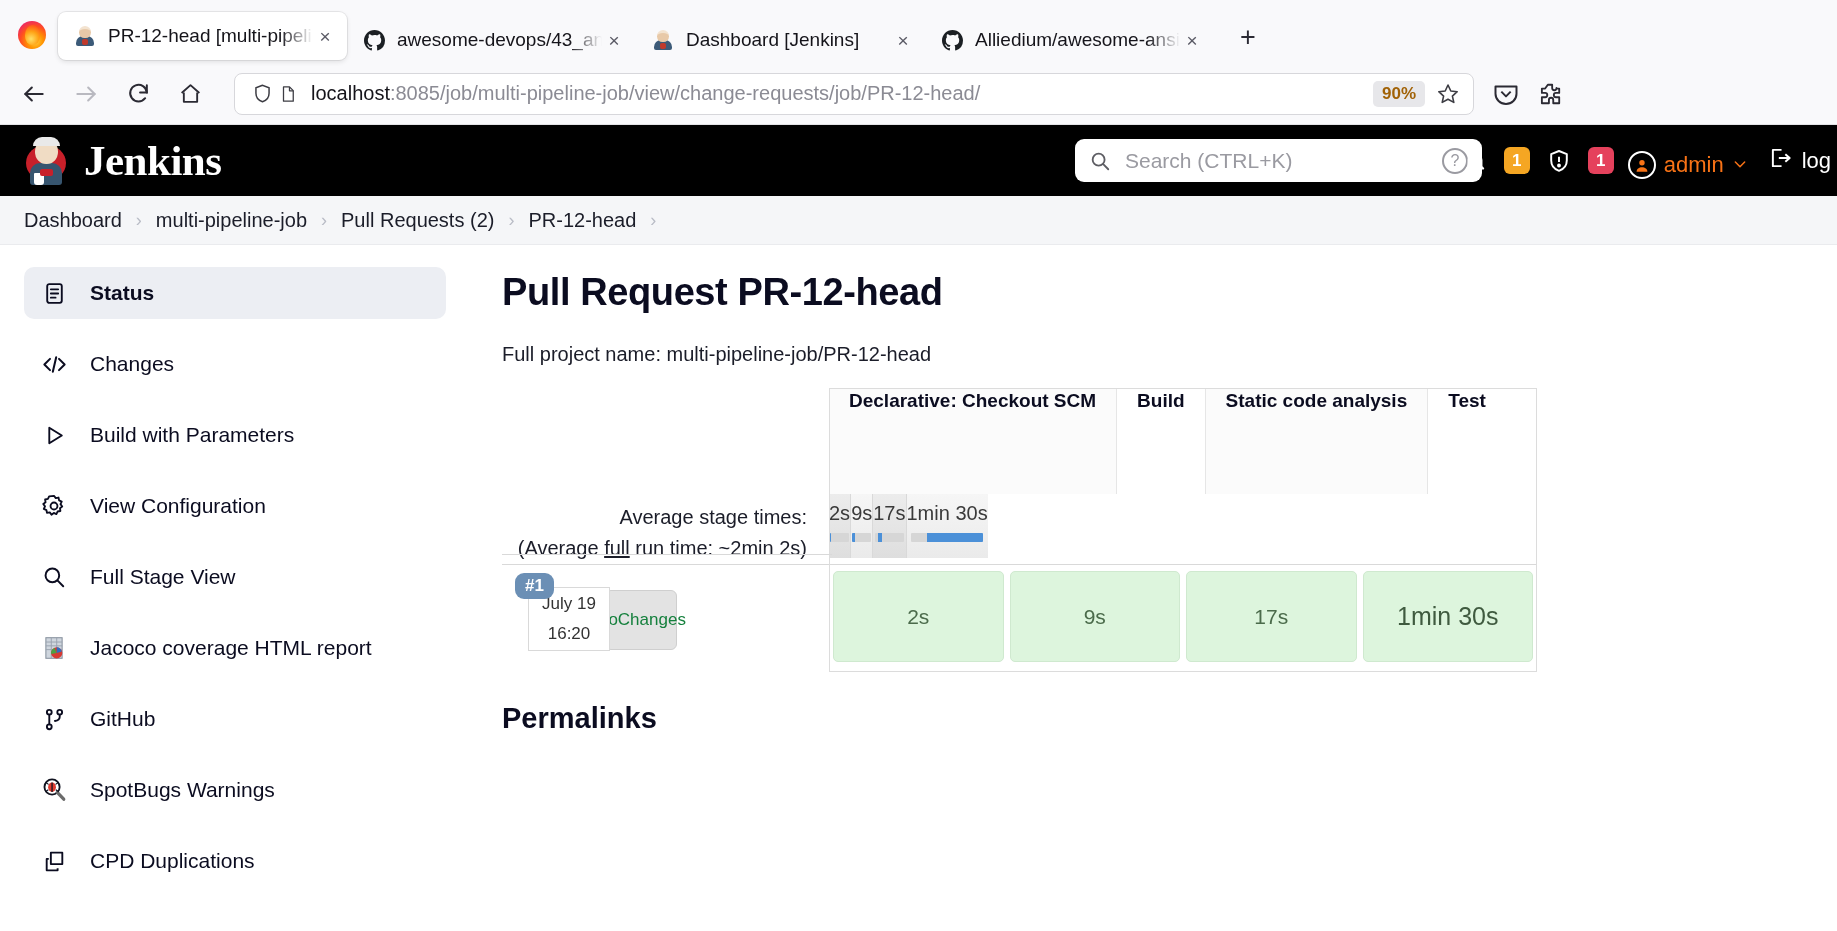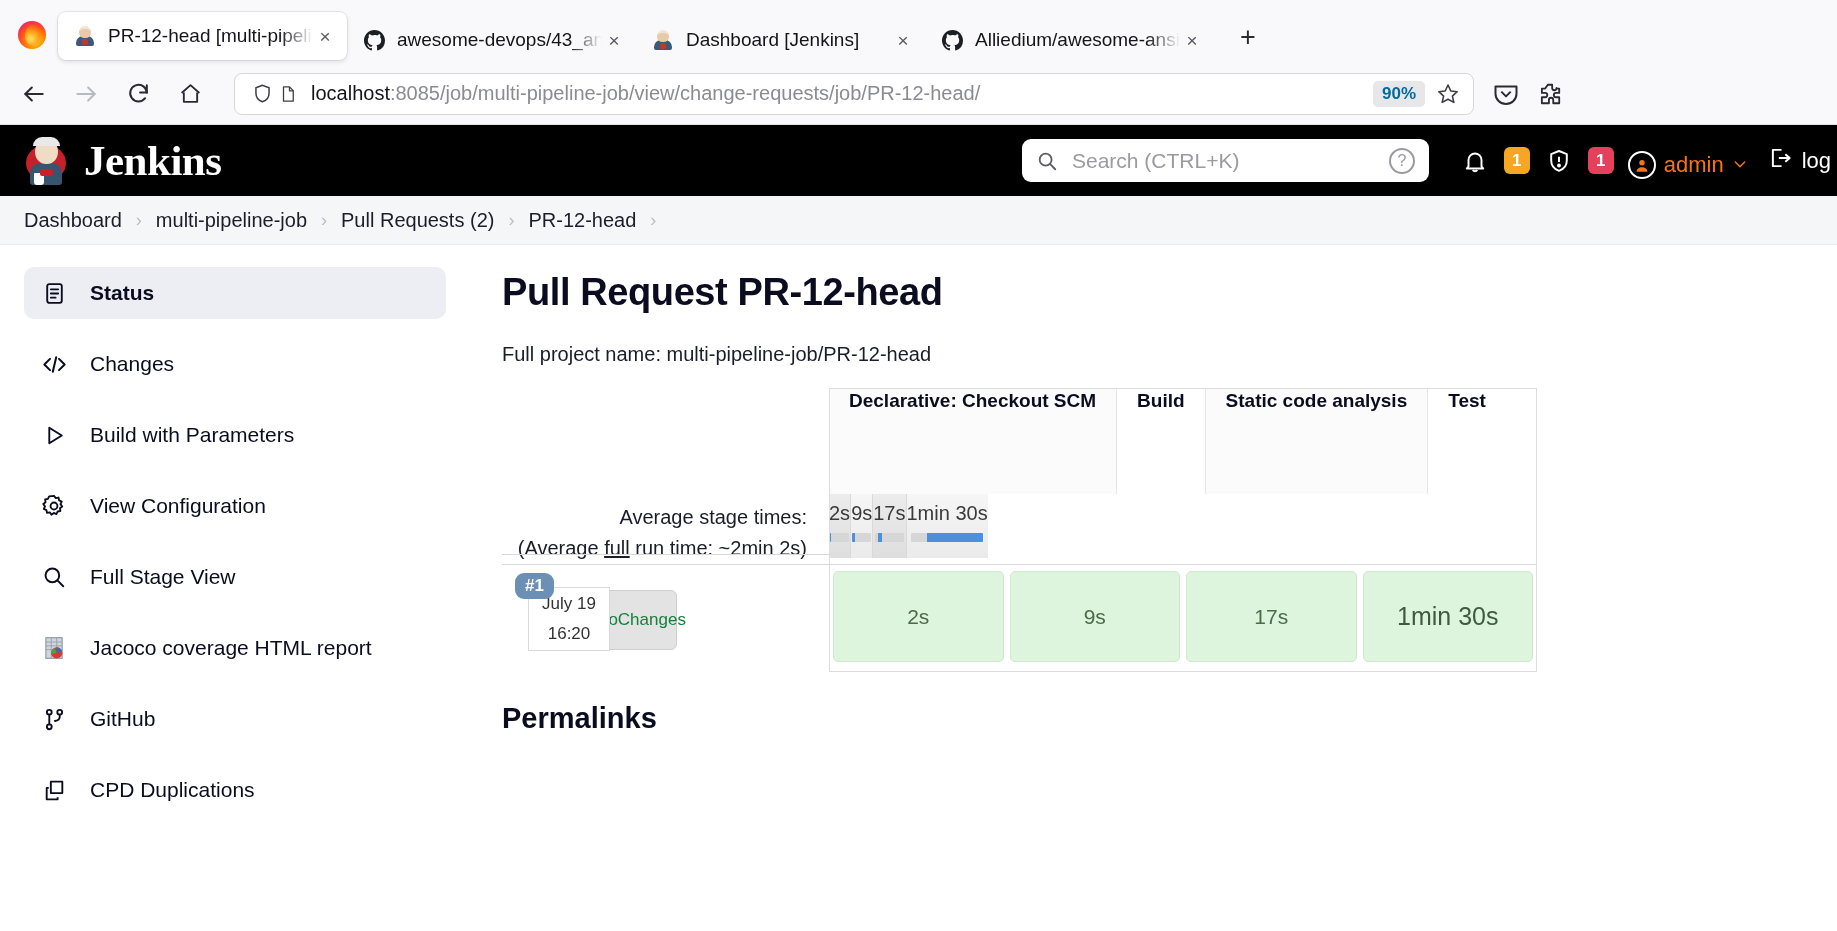--- a/index.html
+++ b/index.html
@@ -131,21 +131,21 @@
   .url-text {
     flex: 1 1 auto;
     font-size: 20px;
     color: #8b8b94;
     white-space: nowrap;
     overflow: hidden;
     margin-left: 10px;
   }
   .url-text b { color: #15141a; font-weight: 400; }
   .zoom-badge {
-    font-size: 17px; color: #0369a1; font-weight: 600;
+    font-size: 17px; color: #a16207; font-weight: 600;
     padding: 3px 9px; border-radius: 5px; background: #e7e7ea;
     margin-right: 8px; flex: 0 0 auto;
   }
   .star-btn { width: 30px; height: 30px; display:flex; align-items:center; justify-content:center; color:#3c3c43; flex:0 0 auto;}
   .nav-right { display: flex; align-items: center; gap: 12px; flex: 0 0 auto; padding-right: 2px;}
   .nav-right .ico { width: 32px; height: 32px; display:flex; align-items:center; justify-content:center; color:#2b2a33;}
 
   
   .jk-header {
     height: 71px;
@@ -179,21 +179,21 @@
   }
   .jk-mascot .cup {
     position:absolute; left:10px; bottom:0px; width:10px; height:12px;
     background:#ffffff; border-radius: 1px 1px 3px 3px;
   }
   .jk-wordmark {
     color: #fff; font-family: "Liberation Serif", serif;
     font-size: 43px; font-weight: 700; letter-spacing: -0.5px;
   }
   .jk-search {
-    position:absolute; left: 1022px; top: 14px;
+    position:absolute; left: 1075px; top: 14px;
     width: 407px; height: 43px;
     background: #fff; border-radius: 9px;
     display: flex; align-items: center; padding: 0 14px;
   }
   .jk-search .mag { width: 24px; height: 24px; color:#5d5d63; flex:0 0 auto; display:flex; align-items:center;}
   .jk-search input {
     border: 0; outline: 0; font-size: 21px; color: #6b6b72;
     flex: 1 1 auto; margin-left: 12px; font-family: "Liberation Sans", sans-serif;
     background: transparent;
   }
@@ -664,20 +664,37 @@
             <circle cx="17" cy="5" r="2.3"></circle>
             <circle cx="7" cy="19" r="2.3"></circle>
             <path d="M7 7.3v9.4"></path>
             <path d="M17 7.3v2.2c0 2.6-2.2 3.5-4.6 3.9"></path>
           </svg>
       </span>
       <span>GitHub</span>
     </div>
 
 
+    <div class="side-item">
+      <span class="side-ico">
+        <svg width="26" height="26" viewBox="0 0 24 24">
+            <circle cx="10.2" cy="9.2" r="7" fill="none" stroke="#10121f" stroke-width="1.7"></circle>
+            <line x1="15" y1="14.2" x2="21" y2="20.5" stroke="#6b6b6b" stroke-width="3" stroke-linecap="round"></line>
+            <ellipse cx="10.2" cy="9.4" rx="3.6" ry="4.4" fill="#e03c31"></ellipse>
+            <line x1="10.2" y1="5" x2="10.2" y2="13.8" stroke="#10121f" stroke-width="1.2"></line>
+            <g stroke="#10121f" stroke-width="1.1" stroke-linecap="round">
+              <line x1="6.6" y1="6.6" x2="4.5" y2="5"></line>
+              <line x1="13.8" y1="6.6" x2="15.9" y2="5"></line>
+              <line x1="6.4" y1="12" x2="4.4" y2="13.4"></line>
+              <line x1="14" y1="12" x2="16" y2="13.4"></line>
+            </g>
+          </svg>
+      </span>
+      <span>SpotBugs Warnings</span>
+    </div>
 
     <div class="side-item">
       <span class="side-ico">
         <svg width="25" height="25" viewBox="0 0 24 24" fill="none" stroke="#0b0c20" stroke-width="1.8" stroke-linejoin="round">
             <rect x="8.5" y="3.5" width="11" height="11"></rect>
             <path d="M15 18.5v2H4.5v-11h2"></path>
           </svg>
       </span>
       <span>CPD Duplications</span>
     </div>

